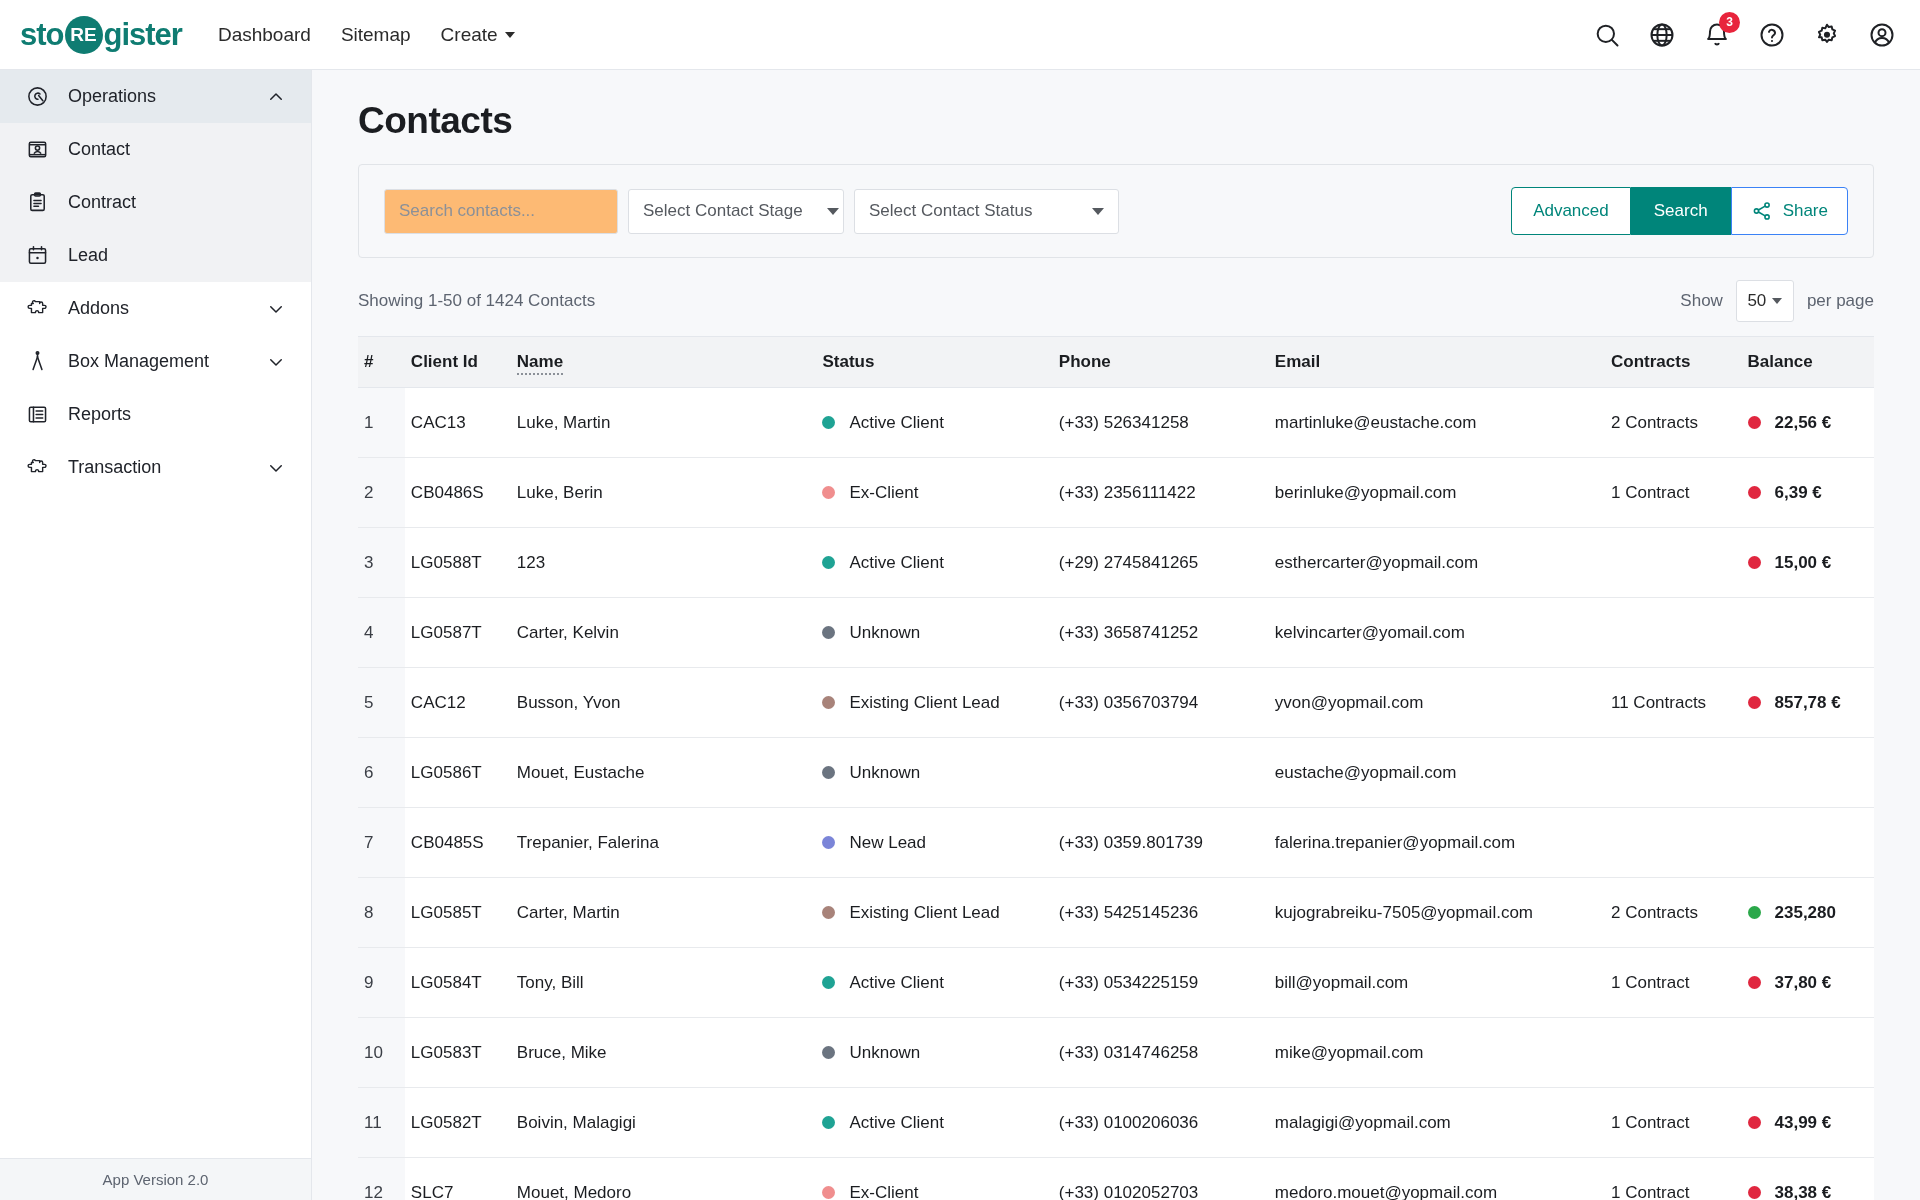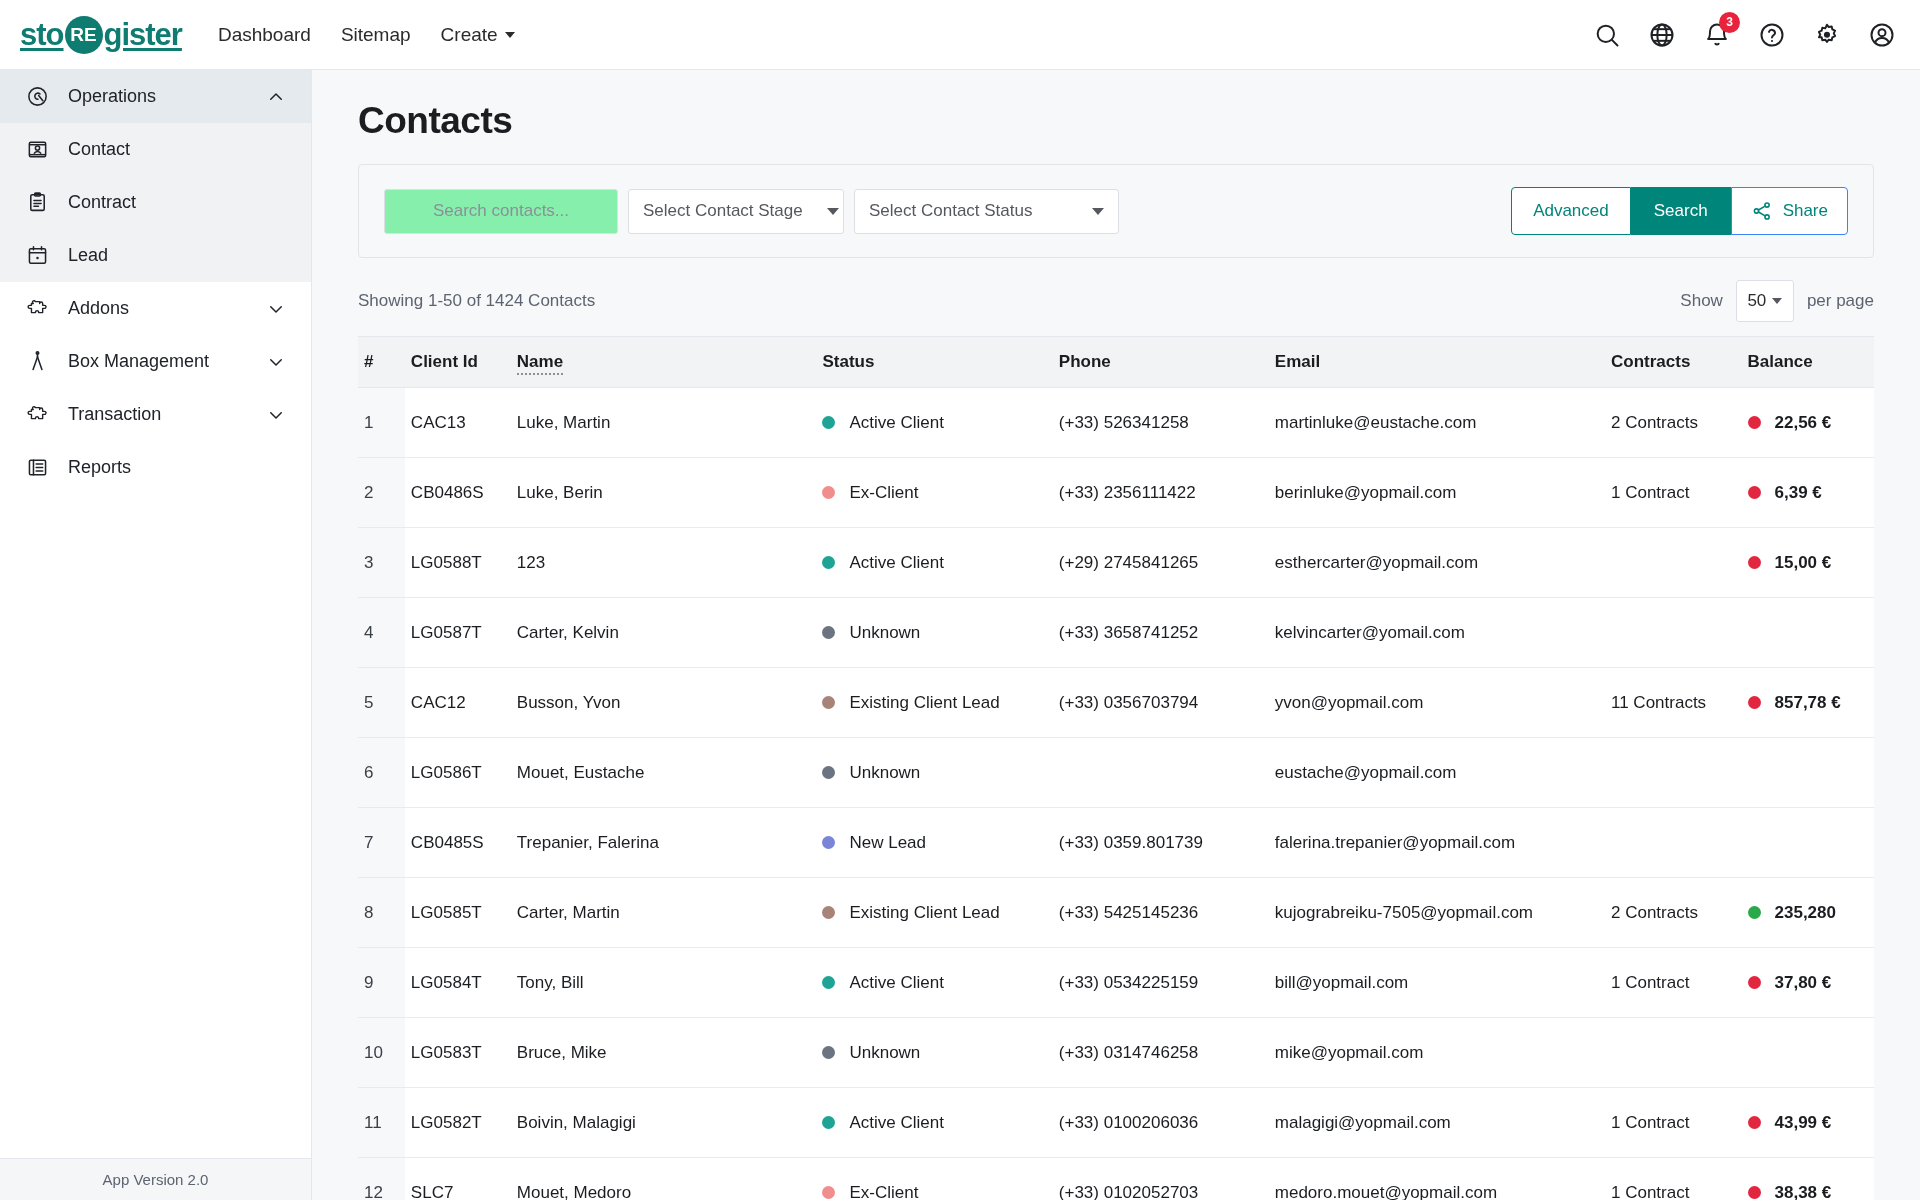--- a/index.html
+++ b/index.html
@@ -19,21 +19,21 @@
     display: flex; align-items: center;
     padding: 0 24px 0 20px;
     position: relative; z-index: 20;
   }
   .logo {
     display: flex; align-items: center;
     font-size: 31px; font-weight: 700;
     color: #0f7c72; letter-spacing: -1px;
     margin-right: 36px; cursor: pointer;
   }
-  .logo .seg { text-decoration: underline; text-underline-offset: 3px; text-decoration-thickness: 2.5px; }
+  .logo .seg { text-underline-offset: 3px; text-decoration-thickness: 2.5px; }
   .logo .circle {
     display: inline-flex; align-items: center; justify-content: center;
     width: 38px; height: 38px; border-radius: 50%;
     background: #0f7c72; color: #ffffff;
     font-size: 19px; font-weight: 700; letter-spacing: 0;
     margin: 0 1px;
   }
   .navlinks { display: flex; align-items: center; gap: 30px; }
   .navlink {
     font-size: 19px; color: #2b2b2b; cursor: pointer;
@@ -123,23 +123,23 @@
   
   .filter-card {
     margin: 0 46px;
     background: #f7f8fa;
     border: 1px solid #e1e4e8; border-radius: 4px;
     padding: 22px 25px;
     display: flex; align-items: center;
   }
   .f-input {
     width: 234px; height: 45px;
-    background: #86efac; border: 1px solid #dcdfe4; border-radius: 3px;
+    background: #fdba74; border: 1px solid #dcdfe4; border-radius: 3px;
     padding: 0 14px; font-size: 17px; color: #2b2b2b;
-    font-family: inherit; outline: none; text-align: center;
+    font-family: inherit; outline: none;
   }
   .f-input::placeholder { color: #8b9098; }
   .f-select {
     height: 45px; background: #ffffff;
     border: 1px solid #dcdfe4; border-radius: 3px;
     padding: 0 14px; margin-left: 10px;
     display: flex; align-items: center; cursor: pointer;
     font-size: 17px; color: #55595f; gap: 14px;
   }
   .f-select.w1 { width: 216px; gap: 24px; }
@@ -386,43 +386,43 @@
         <span class="s-label">Box Management</span>
         <span class="chev">
           <svg viewBox="0 0 24 24" fill="none" stroke="currentColor" stroke-width="2" stroke-linecap="round" stroke-linejoin="round">
               <polyline points="5 9 12 16 19 9"></polyline>
             </svg>
         </span>
       </div>
 
       <div class="side-row">
         <span class="s-ico">
-          <svg viewBox="0 0 24 24" fill="none" stroke="currentColor" stroke-width="1.6" stroke-linejoin="round">
-            <path d="M9.6 4.2h4.8v2.1a1.7 1.7 0 1 1 3.4 0v2.1h2.1a1.7 1.7 0 1 1 0 3.4h-2.1v4.8h-4.6a1.8 1.8 0 1 0-3.5 0H5.1v-4.8H3a1.7 1.7 0 1 1 0-3.4h2.1V6.3h2.1a1.7 1.7 0 1 1 2.4-2.1z" transform="translate(1 1) scale(0.92)"></path>
-          </svg>
-        </span>
-        <span class="s-label">Transaction</span>
-        <span class="chev">
-          <svg viewBox="0 0 24 24" fill="none" stroke="currentColor" stroke-width="2" stroke-linecap="round" stroke-linejoin="round">
-              <polyline points="5 9 12 16 19 9"></polyline>
-            </svg>
-        </span>
-      </div>
-
-      <div class="side-row">
-        <span class="s-ico">
           <svg viewBox="0 0 24 24" fill="none" stroke="currentColor" stroke-width="1.6" stroke-linecap="round">
             <rect x="3.6" y="4.4" width="16.8" height="15.2" rx="1.4"></rect>
             <line x1="7.8" y1="4.4" x2="7.8" y2="19.6"></line>
             <line x1="10.6" y1="8.4" x2="17.4" y2="8.4"></line>
             <line x1="10.6" y1="12" x2="17.4" y2="12"></line>
             <line x1="10.6" y1="15.6" x2="17.4" y2="15.6"></line>
           </svg>
         </span>
         <span class="s-label">Reports</span>
+      </div>
+
+      <div class="side-row">
+        <span class="s-ico">
+          <svg viewBox="0 0 24 24" fill="none" stroke="currentColor" stroke-width="1.6" stroke-linejoin="round">
+            <path d="M9.6 4.2h4.8v2.1a1.7 1.7 0 1 1 3.4 0v2.1h2.1a1.7 1.7 0 1 1 0 3.4h-2.1v4.8h-4.6a1.8 1.8 0 1 0-3.5 0H5.1v-4.8H3a1.7 1.7 0 1 1 0-3.4h2.1V6.3h2.1a1.7 1.7 0 1 1 2.4-2.1z" transform="translate(1 1) scale(0.92)"></path>
+          </svg>
+        </span>
+        <span class="s-label">Transaction</span>
+        <span class="chev">
+          <svg viewBox="0 0 24 24" fill="none" stroke="currentColor" stroke-width="2" stroke-linecap="round" stroke-linejoin="round">
+              <polyline points="5 9 12 16 19 9"></polyline>
+            </svg>
+        </span>
       </div>
 
     </div>
     <div class="side-foot">App Version 2.0</div>
   </div>
 
   <div class="main">
 
     <div class="page-head">
       <div class="page-title">Contacts</div>

